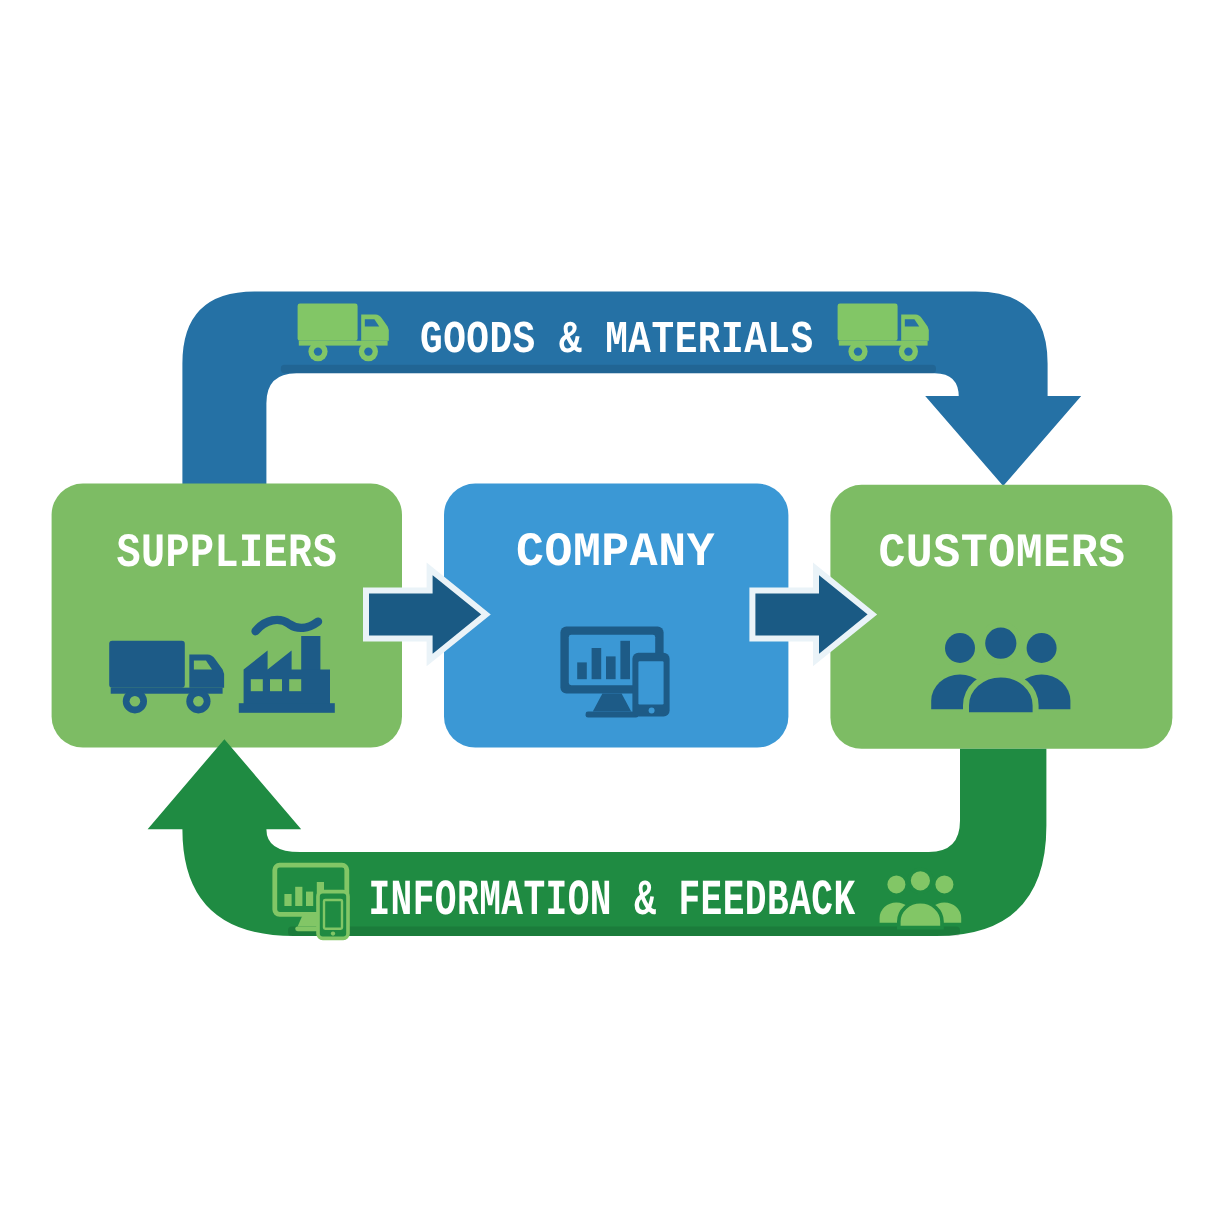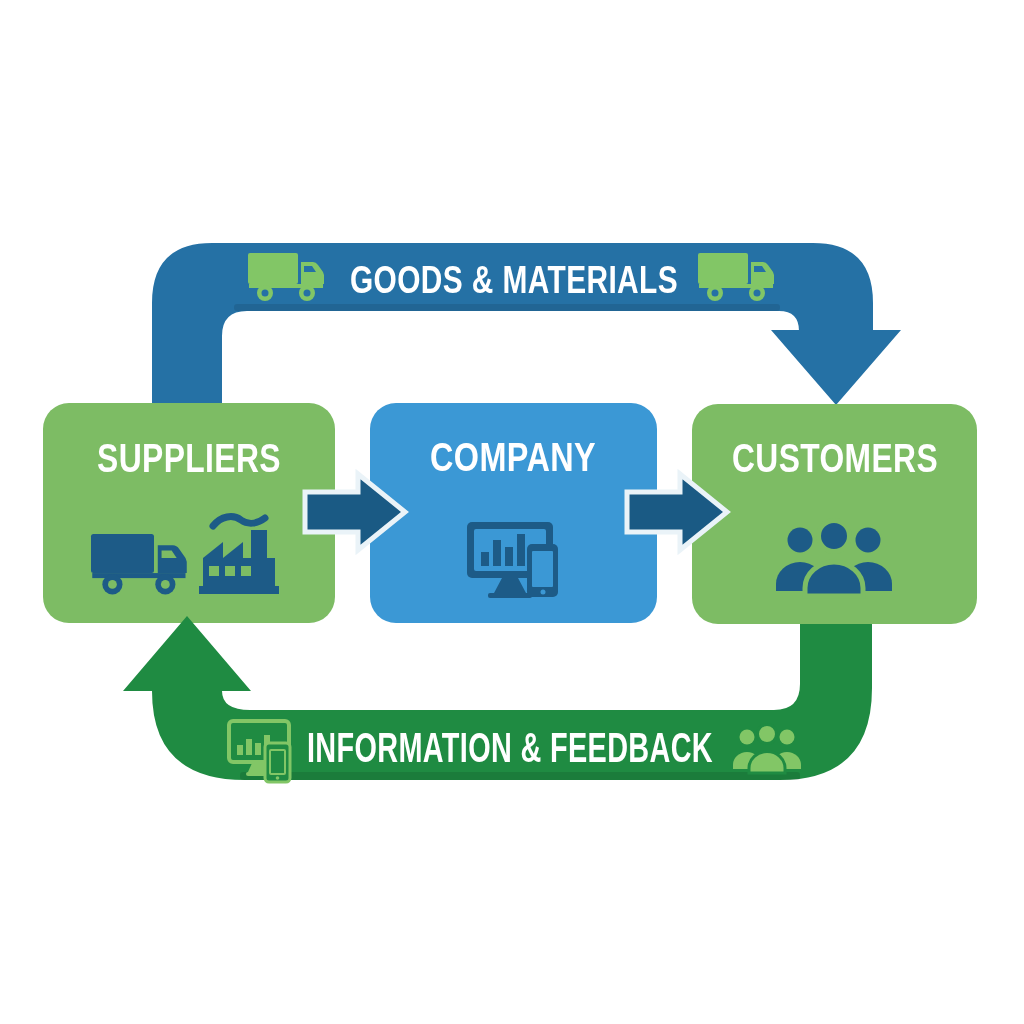--- a/index.html
+++ b/index.html
@@ -2,21 +2,21 @@
 <html style="--background: #ffffff; --goods-band: #2571a5; --feedback-band: #1f8b42; --node-green: #7dbc64; --company-box: #3b98d5; --icon-navy: #1d5b87; --icon-light-green: #82c666; --arrow-navy: #1a5a84; --arrow-outline: #eaf3f8; --label-white: #ffffff;"><head>
 <meta charset="utf-8">
 <style>
   html,body{margin:0;padding:0;}
   body{
     width:1024px;height:1024px;
     background:var(--background,#fff);
     font-family:"Liberation Sans",sans-serif;
     overflow:hidden;
   }
-  .stage{width:1024px;height:1024px;position:relative;}
+  .stage{width:1024px;height:1024px;position:relative;font-family:Liberation Mono, monospace;}
   svg{display:block;}
   .band-blue{fill:var(--goods-band,#2571a5);}
   .band-green{fill:var(--feedback-band,#1f8b42);}
   .box-green{fill:var(--node-green,#7dbc64);}
   .box-blue{fill:var(--company-box,#3b98d5);}
   .navy{fill:var(--icon-navy,#1d5b87);}
   .lgreen{fill:var(--icon-light-green,#82c666);}
   .lgreen-stroke{stroke:var(--icon-light-green,#82c666);fill:none;}
   .hole-blue{fill:var(--goods-band,#2571a5);}
   .hole-green{fill:var(--node-green,#7dbc64);}

